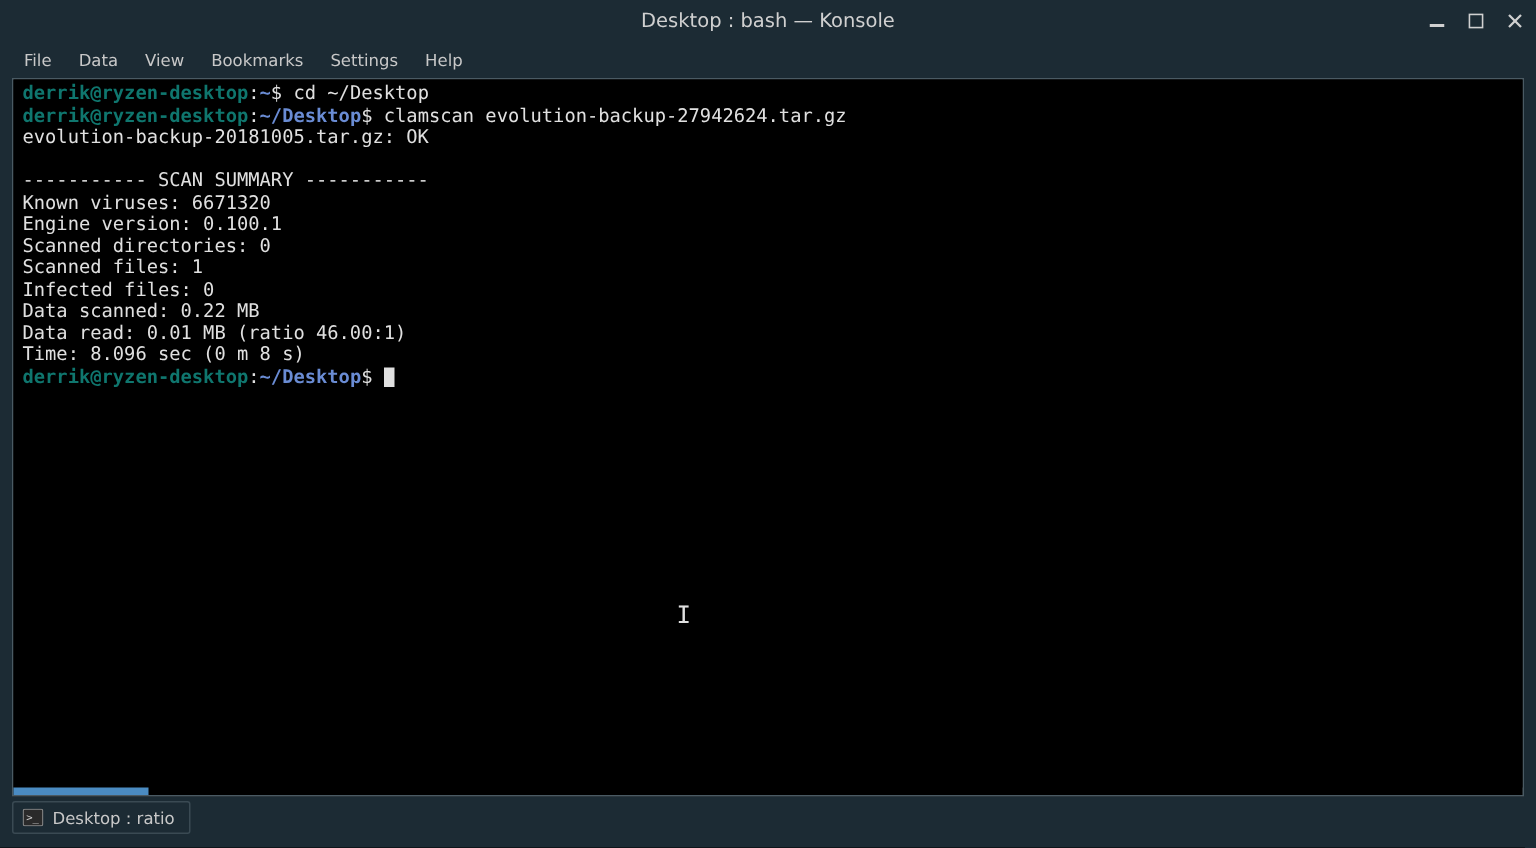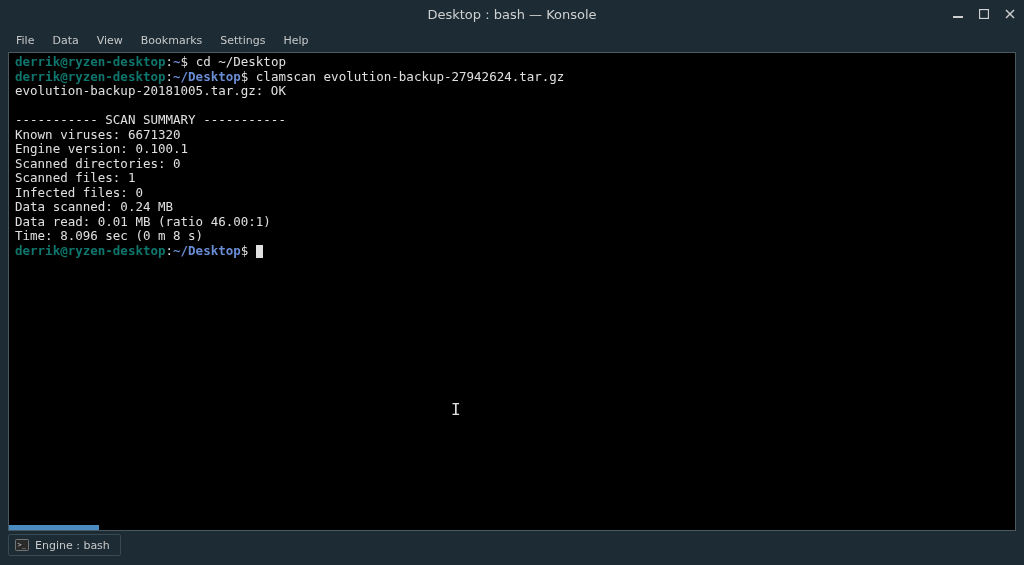--- a/index.html
+++ b/index.html
@@ -179,32 +179,32 @@
   <div class="terminal"><span class="prompt-user">derrik@ryzen-desktop</span><span class="prompt-sep">:</span><span class="prompt-path">~</span><span class="prompt-sep">$</span> <span class="cmd">cd ~/Desktop</span>
 <span class="prompt-user">derrik@ryzen-desktop</span><span class="prompt-sep">:</span><span class="prompt-path">~/Desktop</span><span class="prompt-sep">$</span> <span class="cmd">clamscan evolution-backup-27942624.tar.gz</span>
 <span class="out">evolution-backup-20181005.tar.gz: OK</span>
 <span class="out"></span>
 <span class="out">----------- SCAN SUMMARY -----------</span>
 <span class="out">Known viruses: 6671320</span>
 <span class="out">Engine version: 0.100.1</span>
 <span class="out">Scanned directories: 0</span>
 <span class="out">Scanned files: 1</span>
 <span class="out">Infected files: 0</span>
-<span class="out">Data scanned: 0.24 MB</span>
+<span class="out">Data scanned: 0.22 MB</span>
 <span class="out">Data read: 0.01 MB (ratio 46.00:1)</span>
 <span class="out">Time: 8.096 sec (0 m 8 s)</span>
 <span class="prompt-user">derrik@ryzen-desktop</span><span class="prompt-sep">:</span><span class="prompt-path">~/Desktop</span><span class="prompt-sep">$</span> <span class="cursor-block"></span>
 <span class="text-cursor">I</span>
   </div>
   <div class="scroll-indicator"></div>
 </div>
 
 <div class="tabbar">
   <div class="tab">
     <span class="tab-icon">
       <svg width="14" height="12" viewBox="0 0 14 12">
         <rect x="0.5" y="0.5" width="13" height="11" rx="1" fill="#2a2a2a" stroke="#888" stroke-width="0.8"></rect>
         <text x="2.5" y="8" font-size="7" font-family="monospace" fill="#ccc">&gt;_</text>
       </svg>
     </span>
-    <span class="tab-label">Engine : bash</span>
+    <span class="tab-label">Desktop : ratio</span>
   </div>
 </div>
 
 </body></html>

